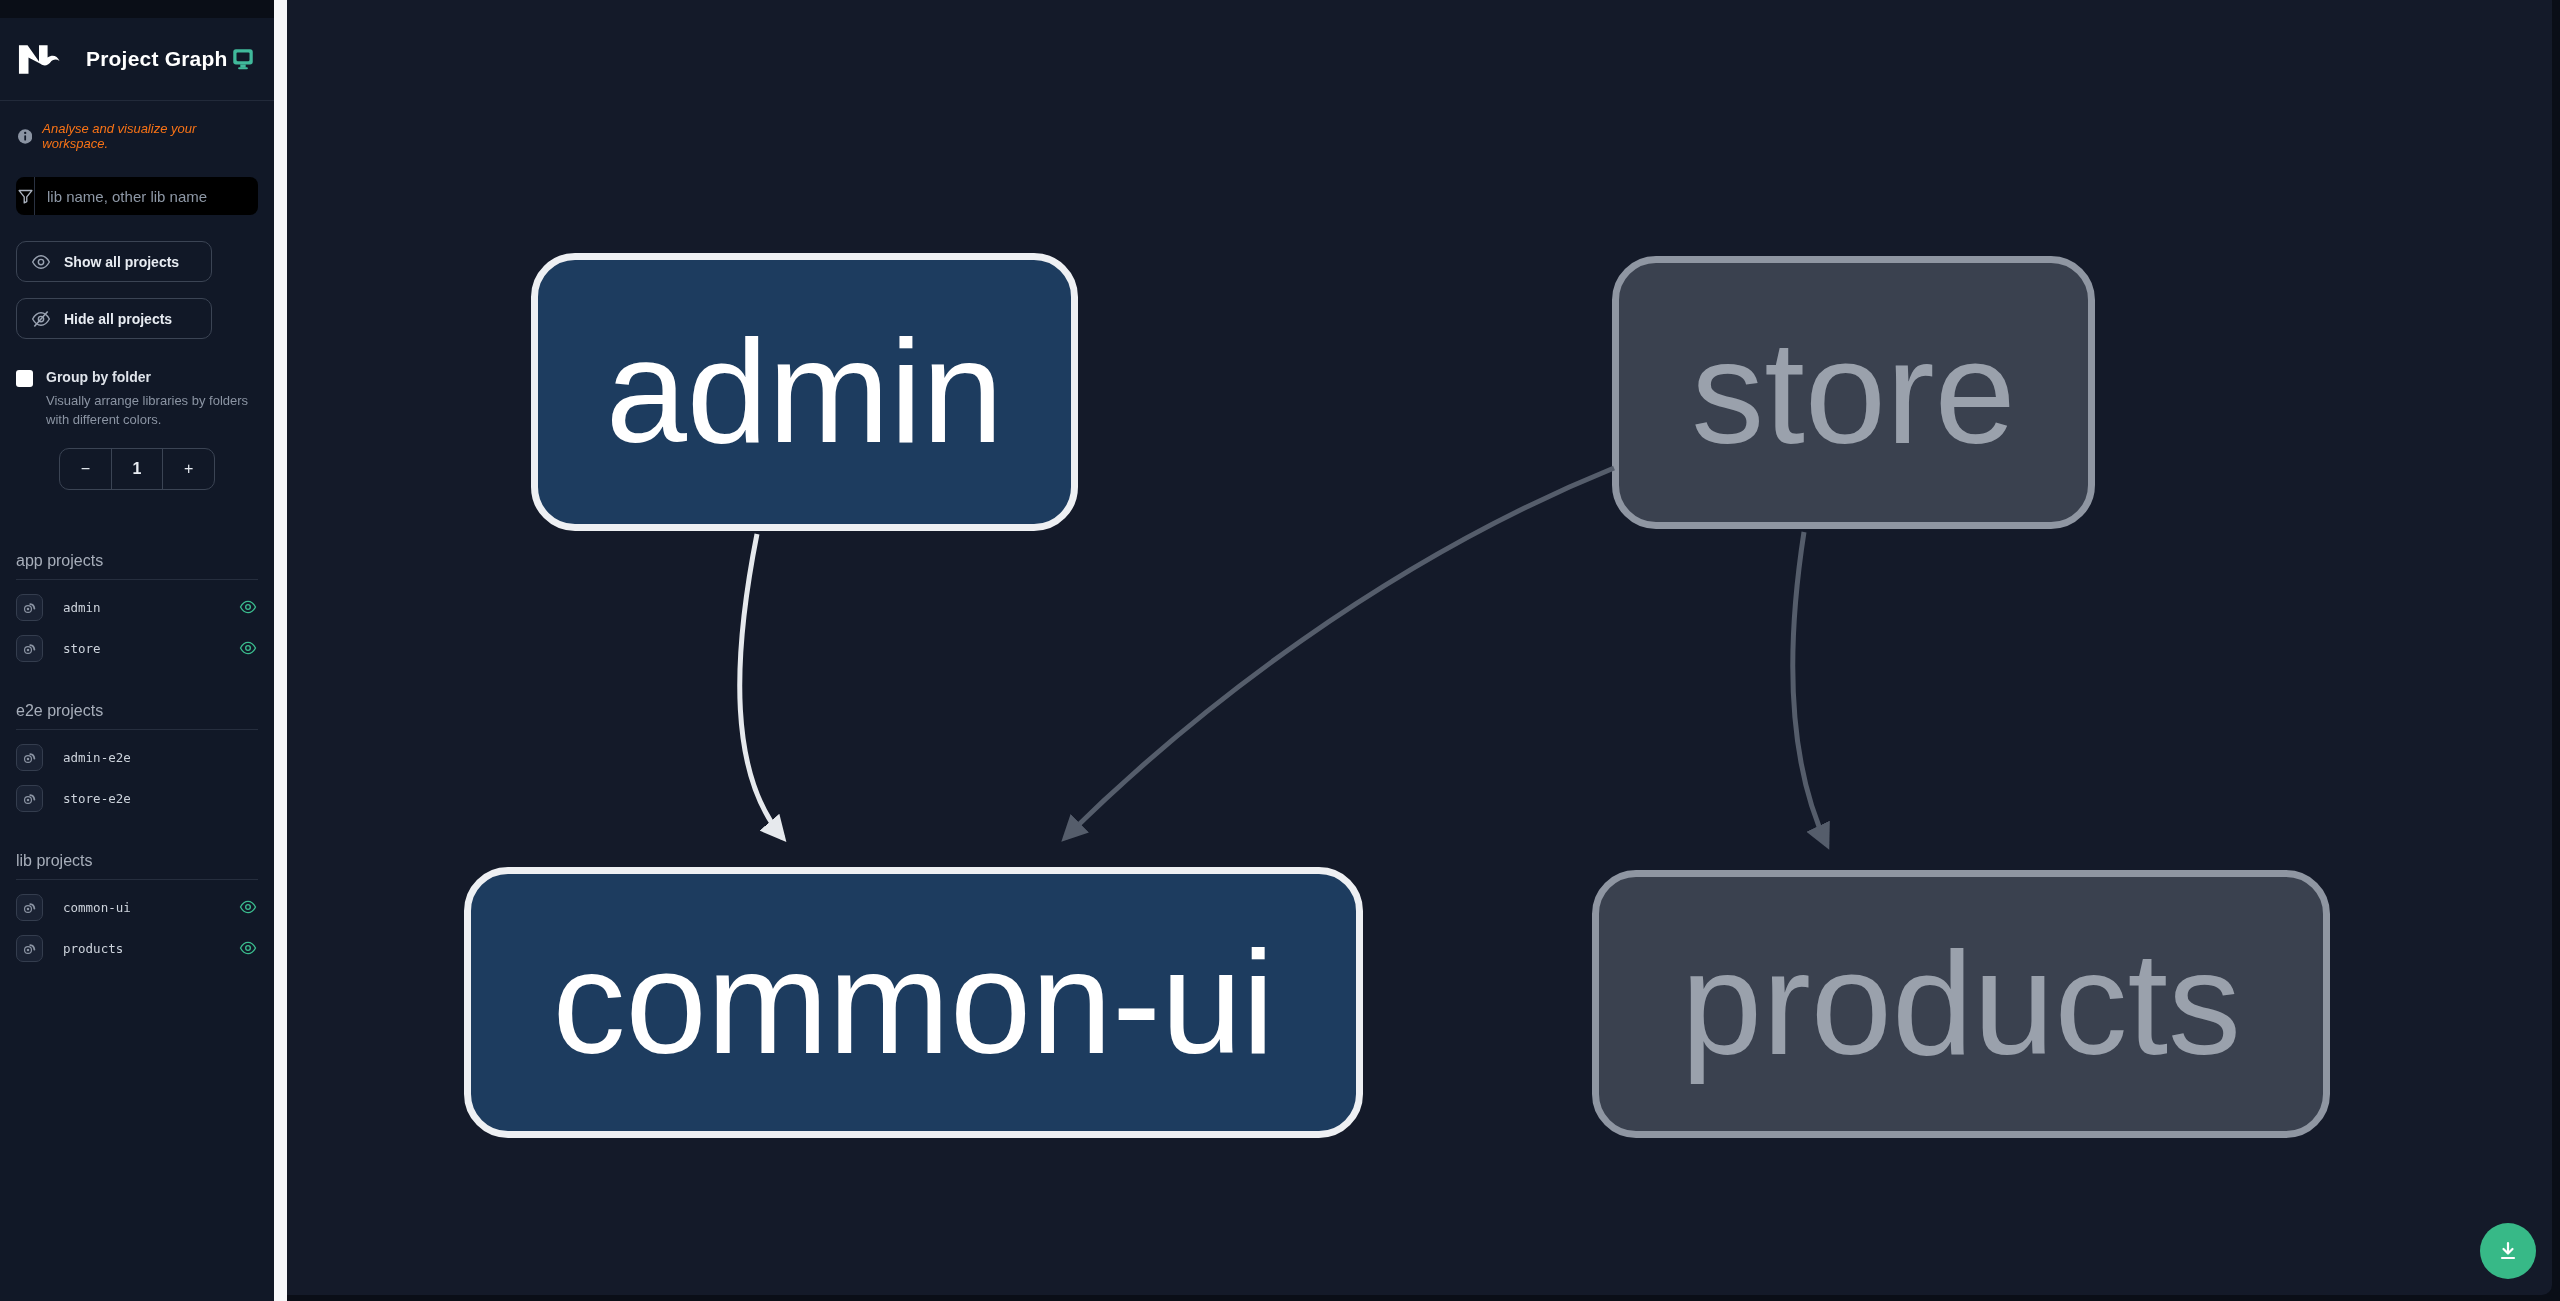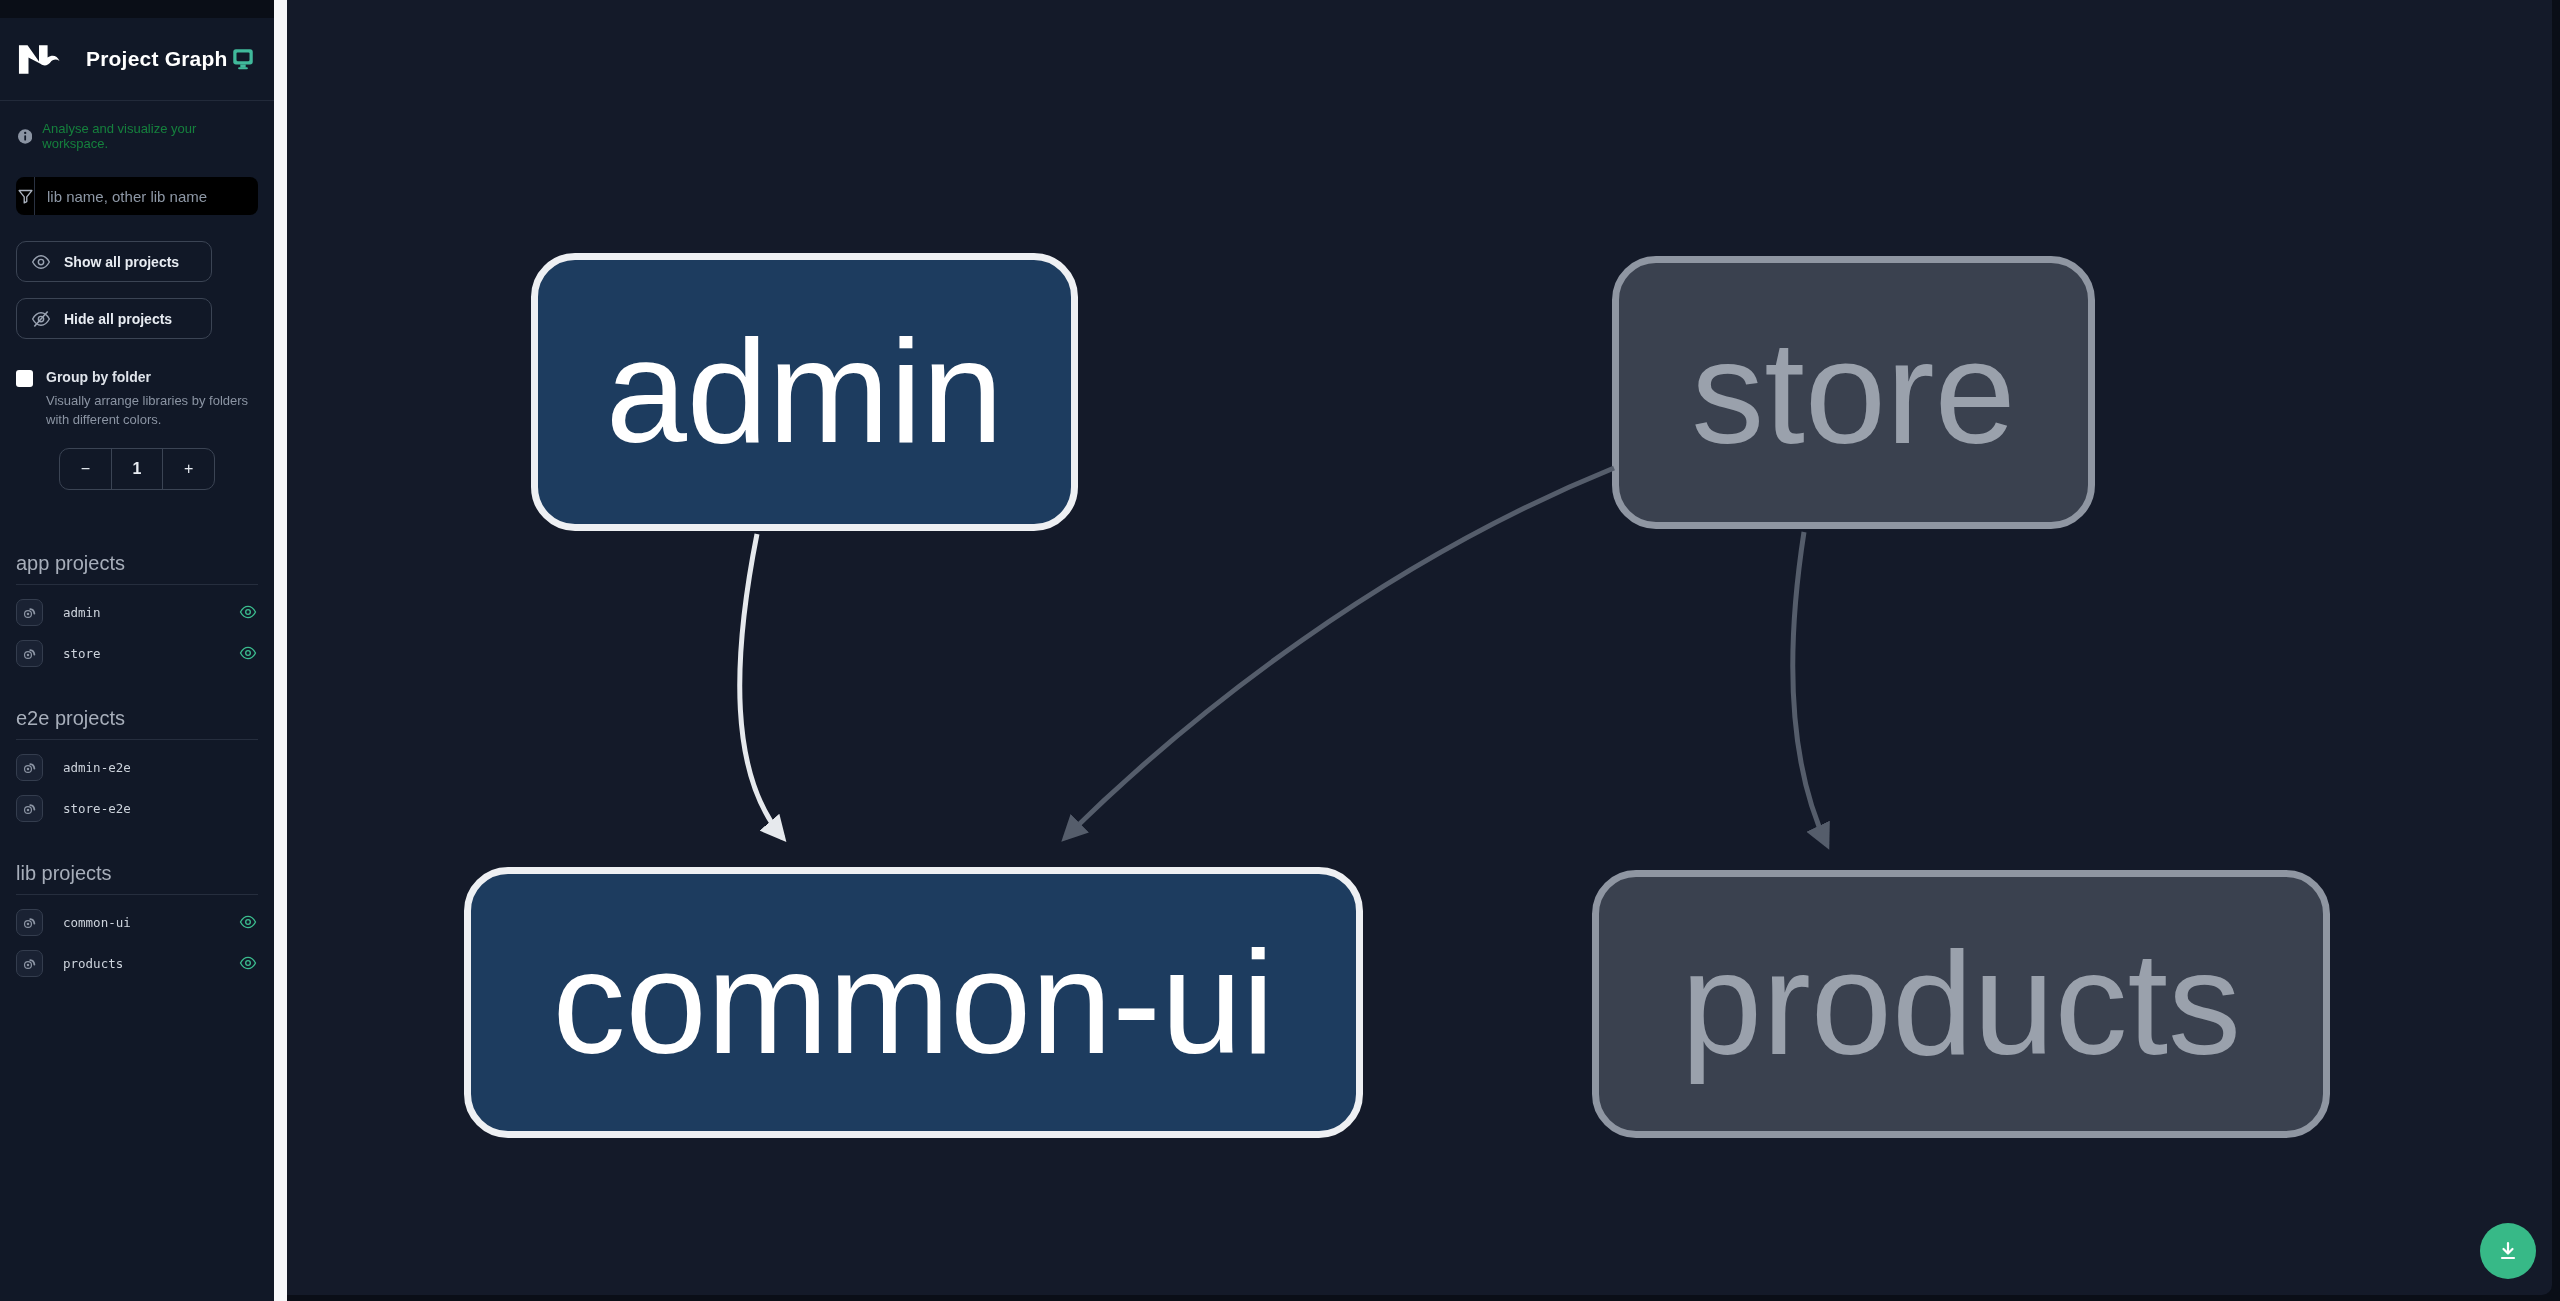--- a/index.html
+++ b/index.html
@@ -14,21 +14,21 @@
   .graph-pane { position:absolute; left:287px; top:0; width:2265px; height:1295px;
                 background:#141a29; border-radius:0 0 10px 0; z-index:2; overflow:hidden; }
 
   
   .sb-header { height:83px; display:flex; align-items:center; padding:0 18px;
                border-bottom:1px solid #222a3a; }
   .sb-title { color:#fff; font-size:21px; font-weight:700; margin-left:26px; letter-spacing:.2px; }
   .sb-header .spacer { flex:1; }
 
   .tagline-row { display:flex; align-items:center; gap:10px; padding:20px 18px 16px 18px; }
-  .tagline { color:#15803d; font-size:13px; }
+  .tagline { color:#f97316; font-size:13px;font-style:italic; }
 
   
   .search-box { margin:10px 16px 0 16px; height:38px; background:#000000; border-radius:8px;
                 display:flex; align-items:center; overflow:hidden; }
   .search-icon-cell { width:40px; height:100%; display:flex; align-items:center; justify-content:center;
                       border-right:1px solid #2a3242; }
   .search-box input { flex:1; height:100%; background:transparent; border:none; outline:none;
                       color:#dfe3ea; font-size:15px; padding:0 12px; }
   .search-box input::placeholder { color:#8e98a6; }
 
@@ -53,21 +53,21 @@
   
   .counter { margin:18px 0 0 59px; width:156px; height:42px; border:1px solid #3b4454;
              border-radius:10px; display:flex; overflow:hidden; }
   .counter .cell { flex:1; display:flex; align-items:center; justify-content:center;
                    color:#e8ecf2; font-size:16px; cursor:pointer; }
   .counter .cell + .cell { border-left:1px solid #3b4454; }
   .counter .val { font-weight:600; cursor:default; }
 
   
   .section { padding:0 16px; }
-  .sec-head { color:#a7aeba; font-size:20px; padding-bottom:9px; border-bottom:1px solid #262e3e; }
+  .sec-head { color:#a7aeba; font-size:16px; padding-bottom:9px; border-bottom:1px solid #262e3e; }
   .proj-row { display:flex; align-items:center; margin-top:14px; }
   .focus-btn { width:27px; height:27px; border:1px solid #343d4e; border-radius:7px;
                background:#1a2233; display:flex; align-items:center; justify-content:center;
                cursor:pointer; flex:0 0 auto; }
   .proj-name { font-family:"DejaVu Sans Mono", monospace; font-size:12.5px; color:#cdd3dc;
                margin-left:20px; flex:1; }
   .eye-cell { width:20px; display:flex; justify-content:center; }
 
   
   .node { position:absolute; display:flex; align-items:center; justify-content:center;

